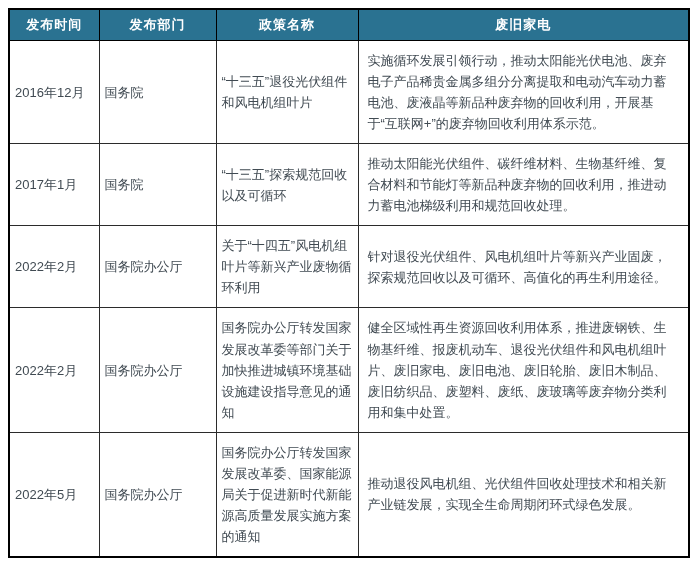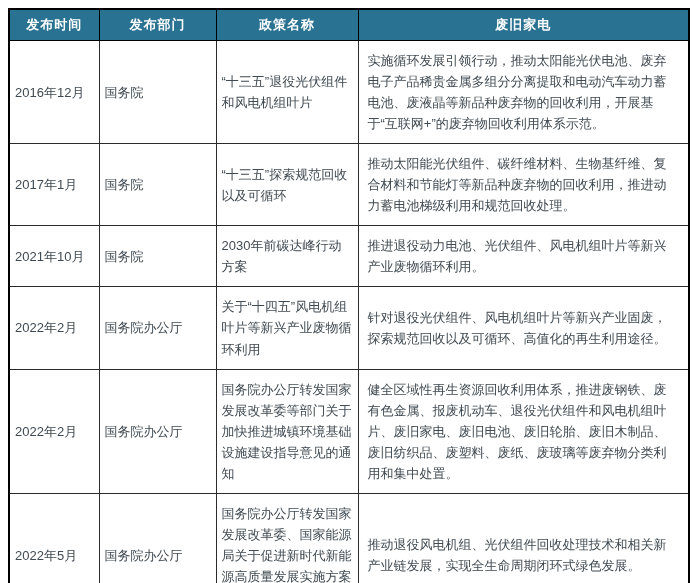--- a/index.html
+++ b/index.html
@@ -77,36 +77,30 @@
         <td>“十三五”退役光伏组件和风电机组叶片</td>
         <td>实施循环发展引领行动，推动太阳能光伏电池、废弃电子产品稀贵金属多组分分离提取和电动汽车动力蓄电池、废液晶等新品种废弃物的回收利用，开展基于“互联网+”的废弃物回收利用体系示范。</td>
       </tr>
       <tr>
         <td>2017年1月</td>
         <td>国务院</td>
         <td>“十三五”探索规范回收以及可循环</td>
         <td>推动太阳能光伏组件、碳纤维材料、生物基纤维、复合材料和节能灯等新品种废弃物的回收利用，推进动力蓄电池梯级利用和规范回收处理。</td>
       </tr>
       <tr>
-        <td>2021年10月</td>
-        <td>国务院</td>
-        <td>2030年前碳达峰行动方案</td>
-        <td>推进退役动力电池、光伏组件、风电机组叶片等新兴产业废物循环利用。</td>
-      </tr>
-      <tr>
         <td>2022年2月</td>
         <td>国务院办公厅</td>
         <td>关于“十四五”风电机组叶片等新兴产业废物循环利用</td>
         <td>针对退役光伏组件、风电机组叶片等新兴产业固废，探索规范回收以及可循环、高值化的再生利用途径。</td>
       </tr>
       <tr>
         <td>2022年2月</td>
         <td>国务院办公厅</td>
         <td>国务院办公厅转发国家发展改革委等部门关于加快推进城镇环境基础设施建设指导意见的通知</td>
-        <td>健全区域性再生资源回收利用体系，推进废钢铁、废有色金属、报废机动车、退役光伏组件和风电机组叶片、废旧家电、废旧电池、废旧轮胎、废旧木制品、废旧纺织品、废塑料、废纸、废玻璃等废弃物分类利用和集中处置。</td>
+        <td>健全区域性再生资源回收利用体系，推进废钢铁、生物基纤维、报废机动车、退役光伏组件和风电机组叶片、废旧家电、废旧电池、废旧轮胎、废旧木制品、废旧纺织品、废塑料、废纸、废玻璃等废弃物分类利用和集中处置。</td>
       </tr>
       <tr>
         <td>2022年5月</td>
         <td>国务院办公厅</td>
         <td>国务院办公厅转发国家发展改革委、国家能源局关于促进新时代新能源高质量发展实施方案的通知</td>
         <td>推动退役风电机组、光伏组件回收处理技术和相关新产业链发展，实现全生命周期闭环式绿色发展。</td>
       </tr>
     </tbody>
 </table>
 

